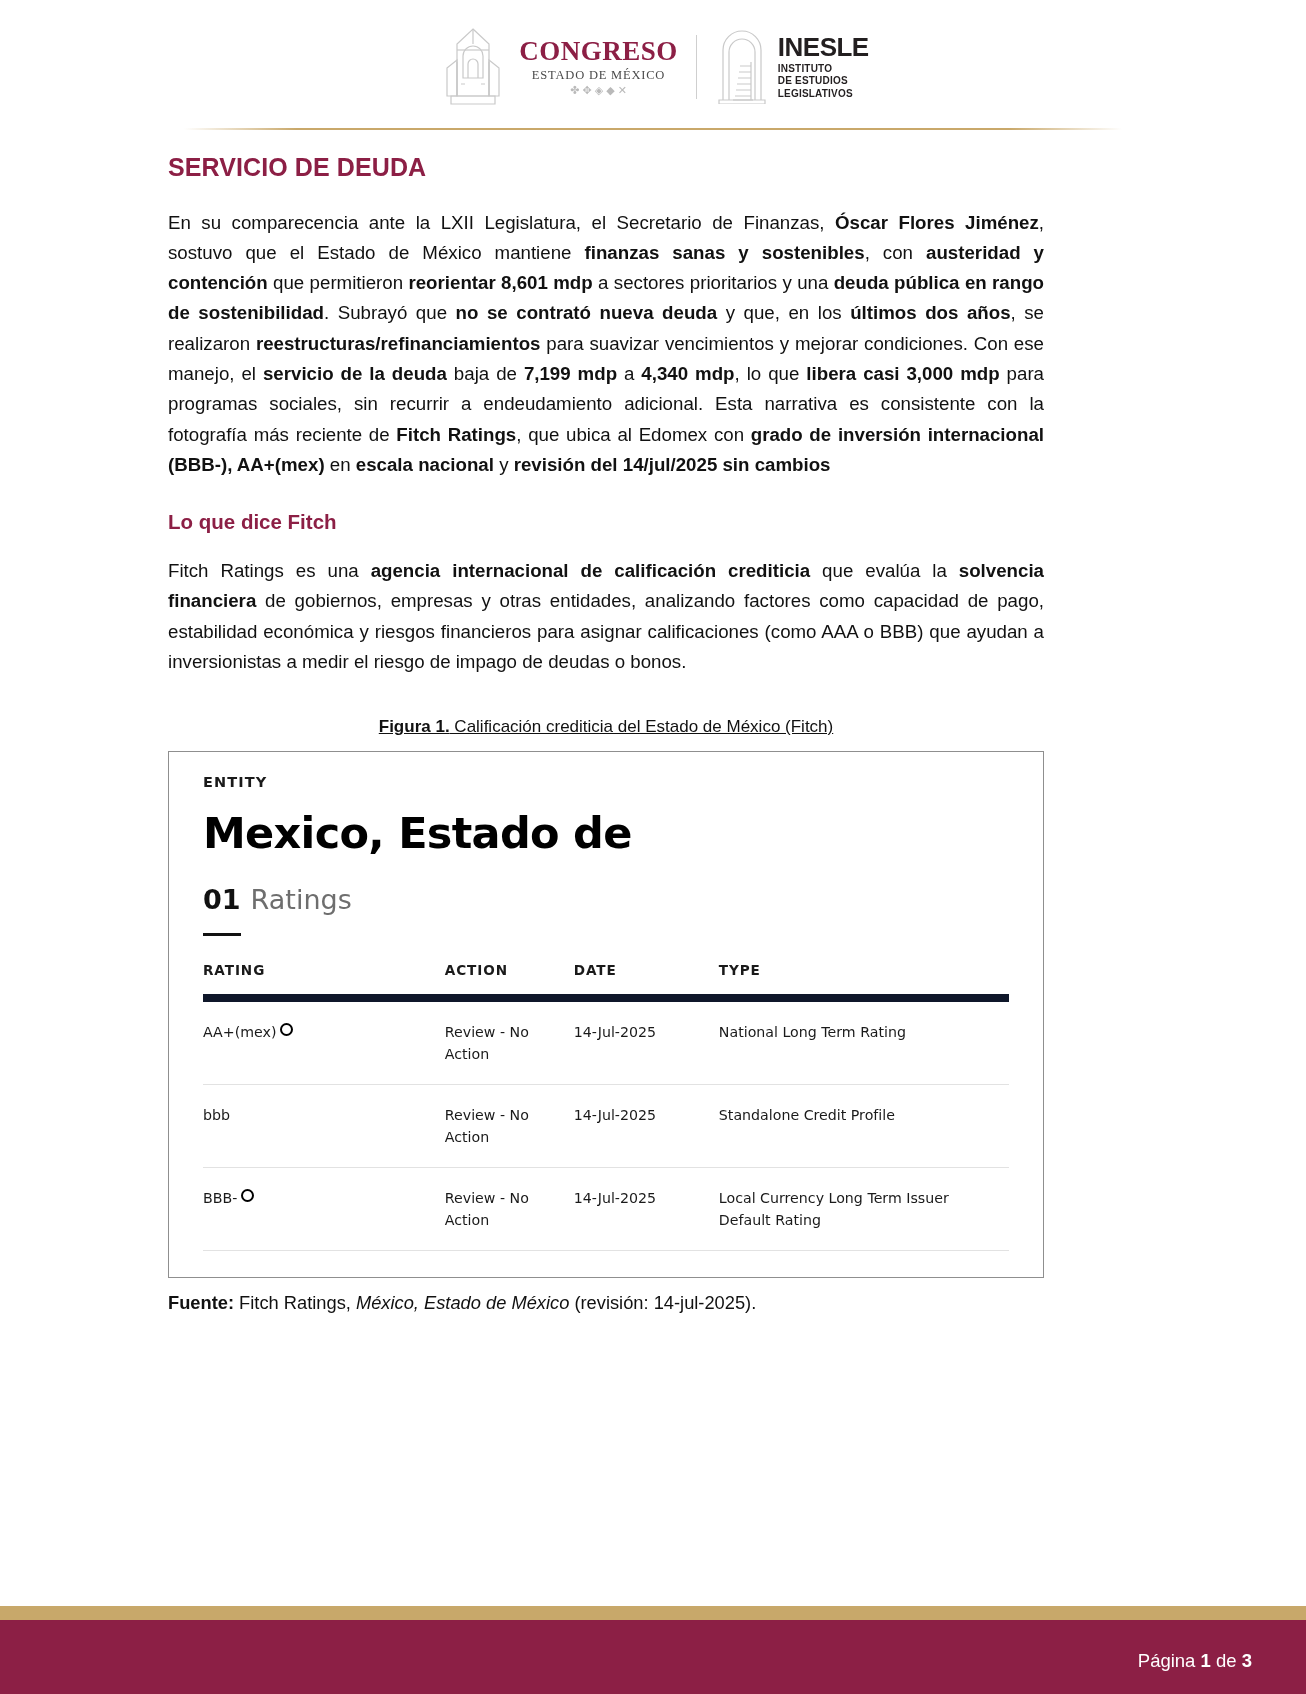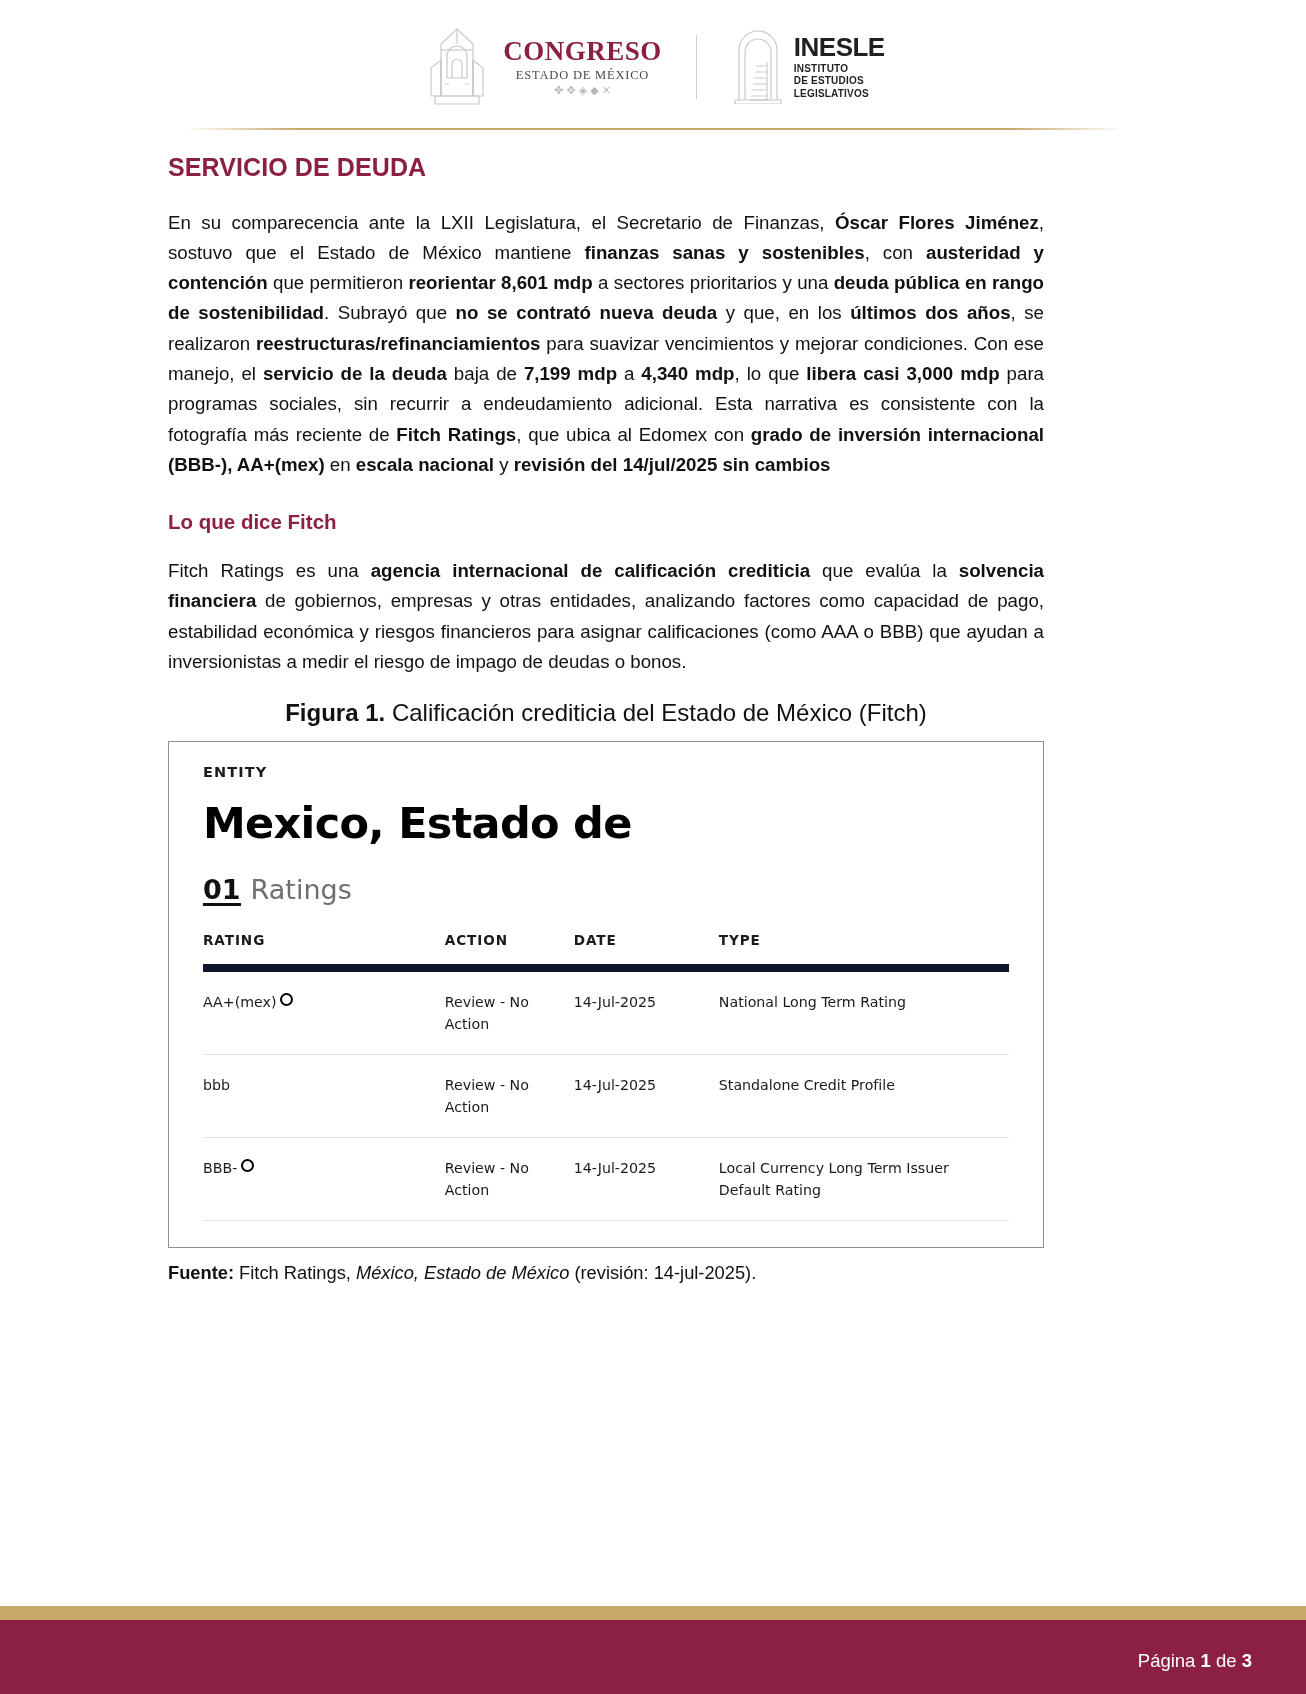--- a/index.html
+++ b/index.html
@@ -19,21 +19,21 @@
   
   .header {
     position: absolute;
     top: 0; left: 0; right: 0;
     height: 140px;
   }
   .logo-row {
     display: flex;
     align-items: center;
     justify-content: center;
-    gap: 16px;
+    gap: 0px;
     padding-top: 26px;
   }
   .logo-congreso {
     display: flex;
     align-items: center;
     gap: 10px;
   }
   .bldg-svg { display:block; }
   .congreso-text {
     display: flex;
@@ -139,23 +139,24 @@
 
   .subhead {
     color: #8c1f45;
     font-size: 20.5px;
     font-weight: bold;
     margin-top: 30px;
   }
 
   .figure-caption {
     text-align: center;
-    font-size: 24px;
-    margin-top: 22px;
+    font-size: 17px;
+    margin-top: 40px;
     color: #111;
+    text-decoration: underline;
   }
   .figure-caption b { font-weight: bold; }
 
   
   .fitch-panel {
     margin-top: 14px;
     border: 1px solid #8f8f8f;
     background: #ffffff;
     padding: 22px 34px 26px 34px;
     font-family: "DejaVu Sans", "Liberation Sans", sans-serif;
@@ -177,21 +178,21 @@
     margin-top: 28px;
     display: flex;
     align-items: baseline;
     gap: 10px;
   }
   .section-num {
     font-size: 27px;
     font-weight: bold;
     color: #111111;
     border-bottom: 3px solid #111111;
-    padding-bottom: 0;
+    padding-bottom: 20px;
     line-height: 1;
   }
   .section-title {
     font-size: 27px;
     font-weight: normal;
     color: #6e6e6e;
     line-height: 1;
   }
 
   table.ratings {

